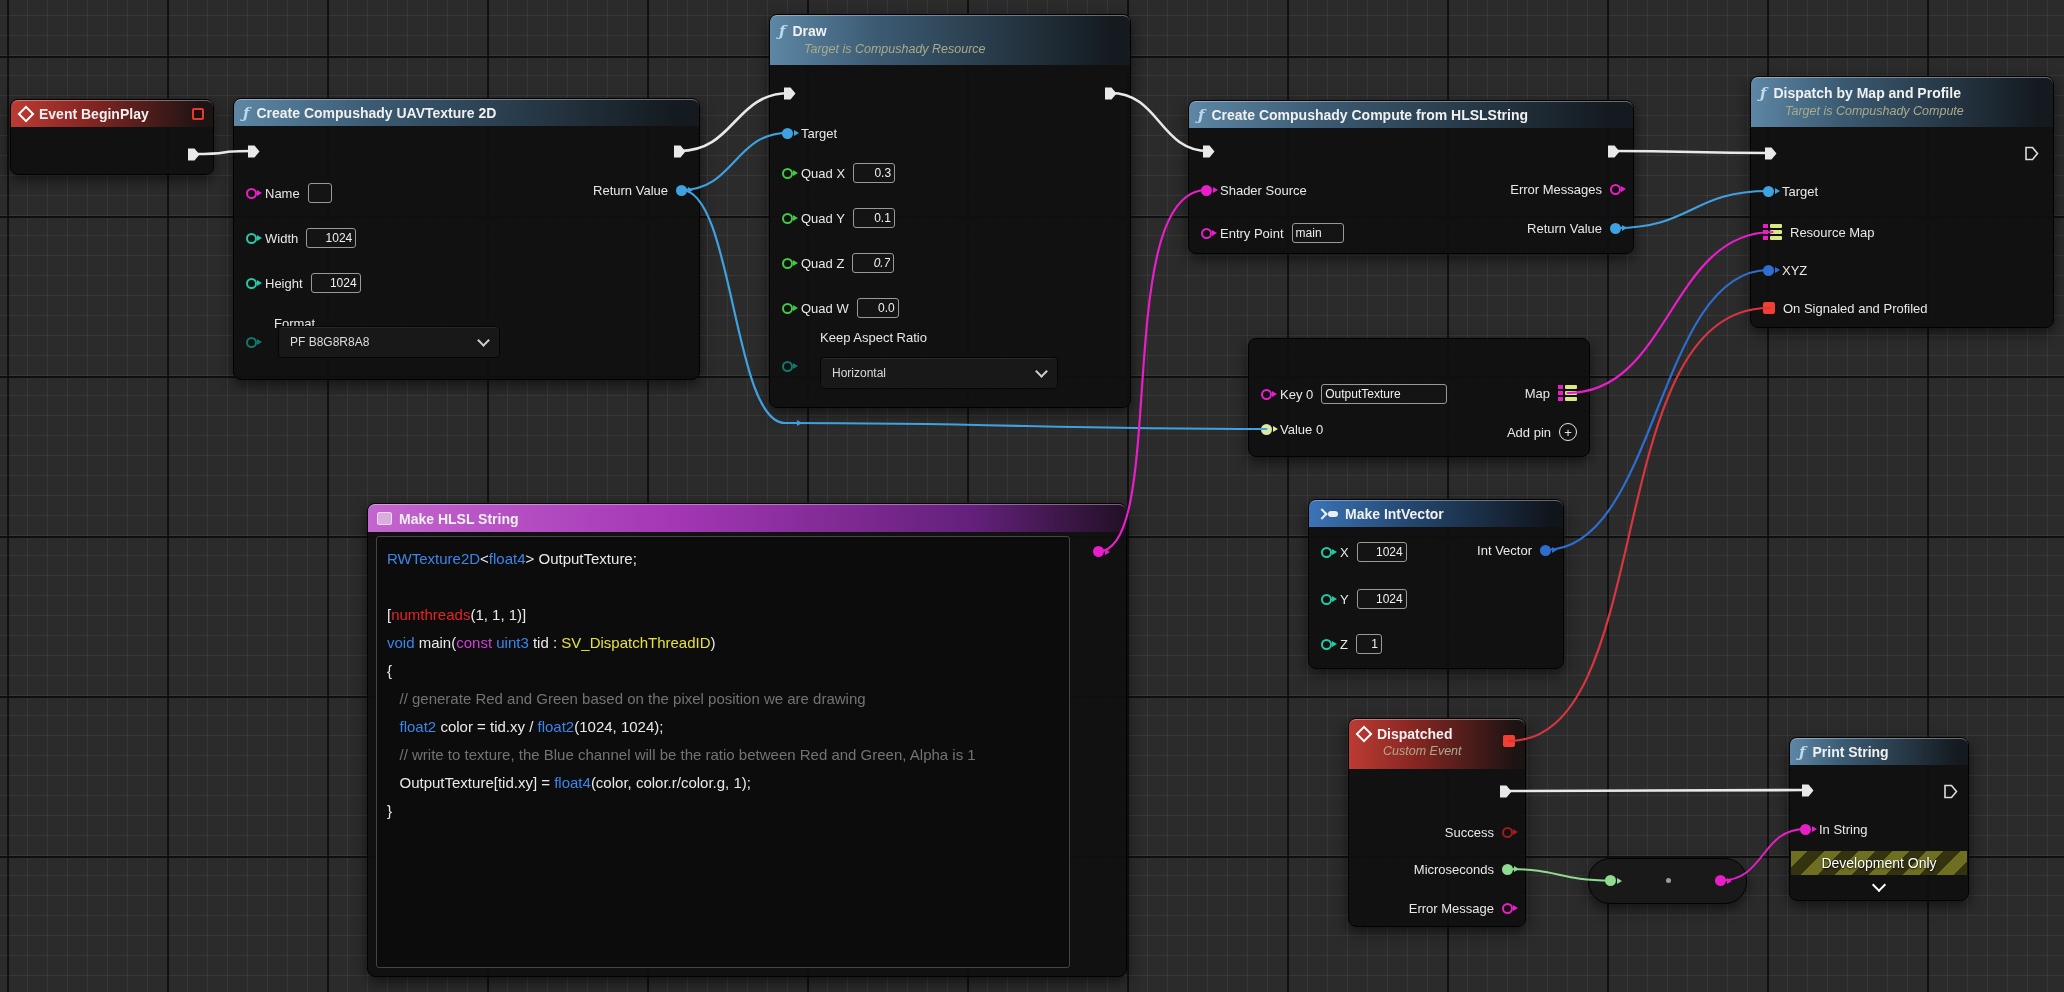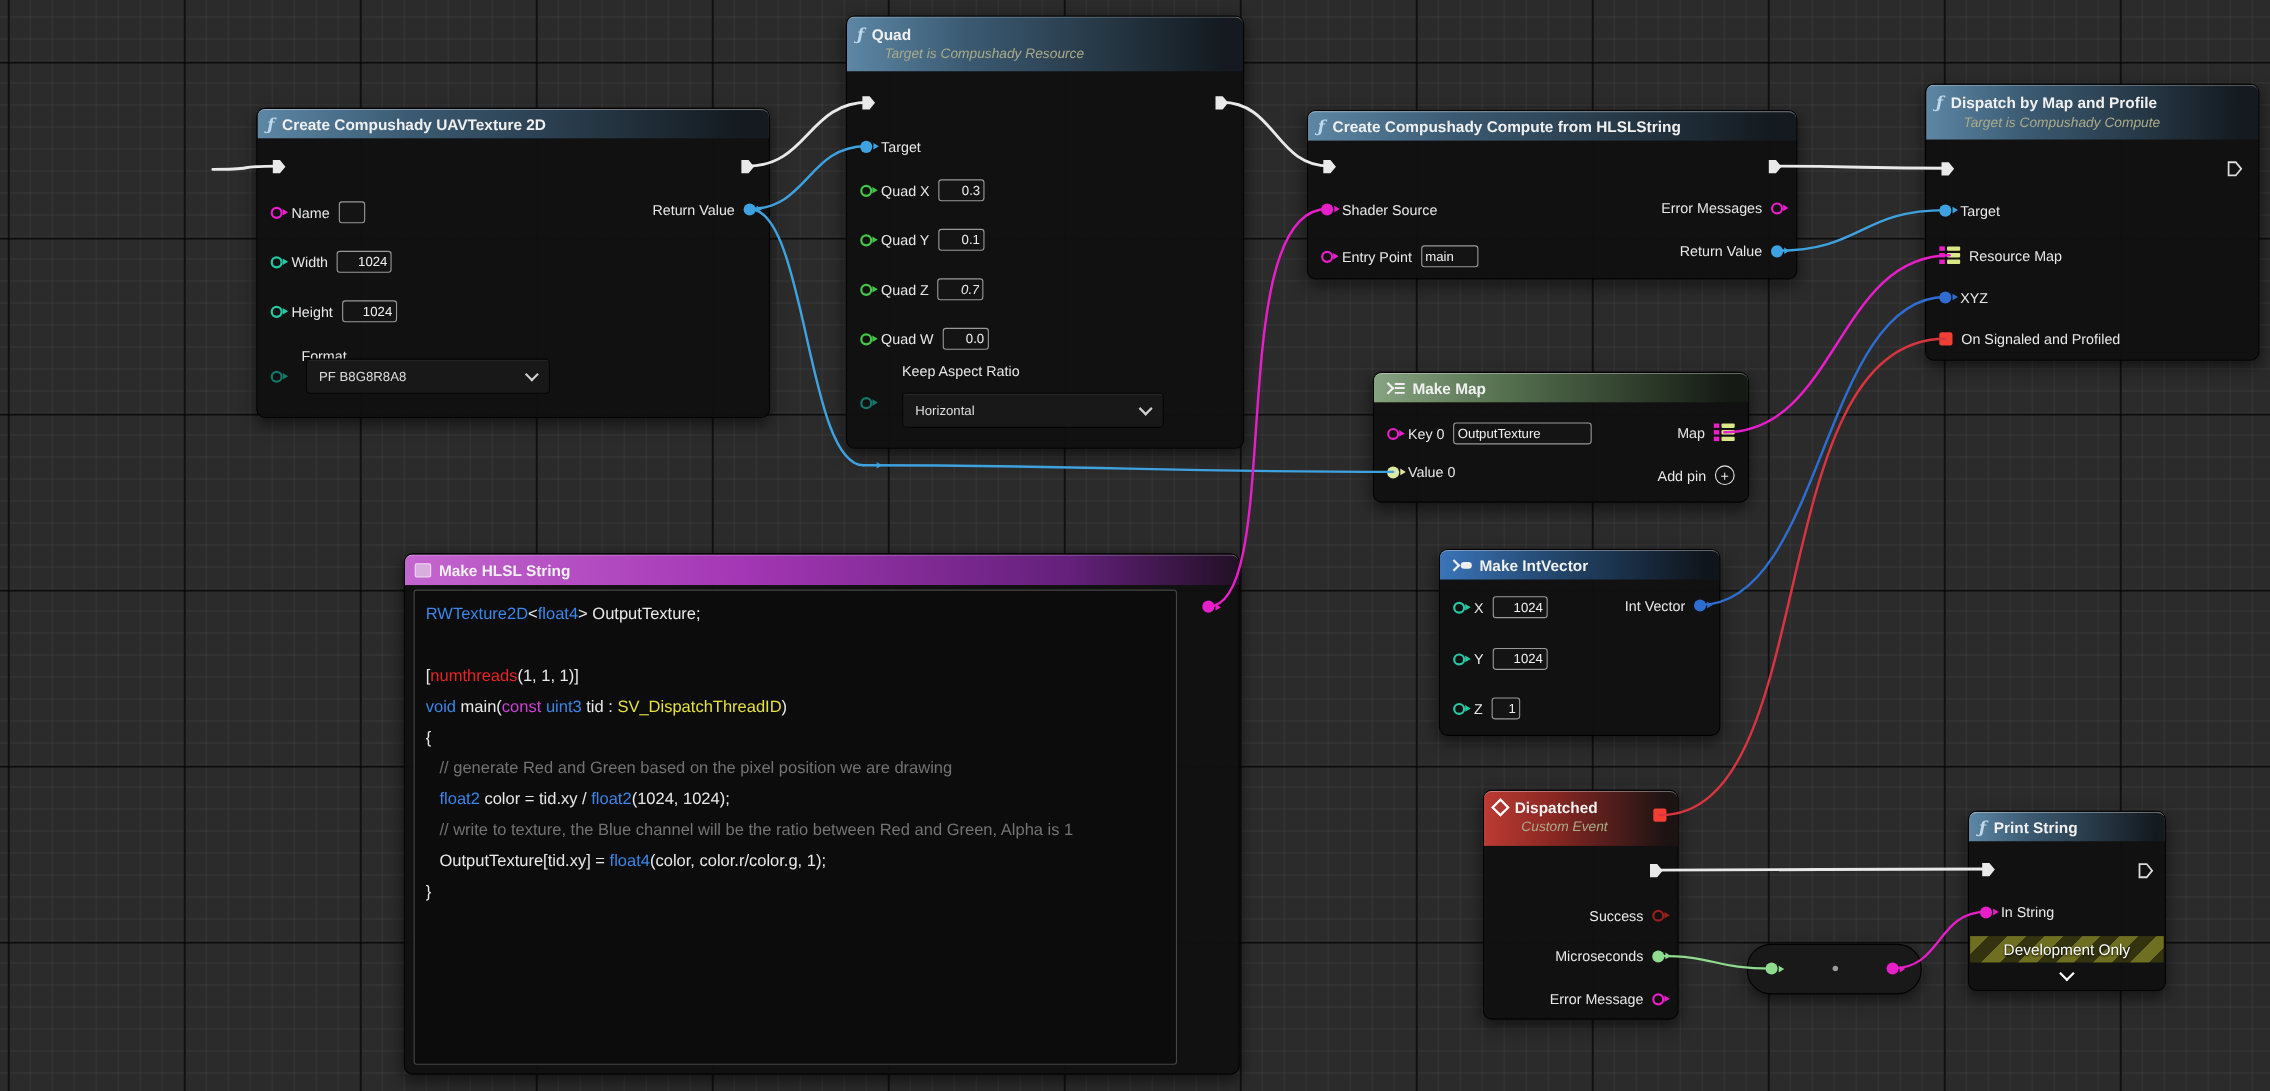--- a/index.html
+++ b/index.html
@@ -78,20 +78,32 @@
   .gdot{position:absolute;width:5px;height:5px;border-radius:50%;background:#9b9b9b;}
   .reroute{position:absolute;width:11px;height:11px;}
   #wires{position:absolute;left:0;top:0;z-index:30;pointer-events:none;}
   .node{z-index:10;}
 </style>
 </head>
 <body>
 
 <div id="canvas">
 
+  <div class="node" style="left:10px;top:99px;width:202px;height:74px">
+    <div class="hdr h-red">
+      <span class="diam"></span>
+      <span>Event BeginPlay</span>
+      <span class="pdel hollow" style="--c:#e23b31;margin-left:auto"></span>
+    </div>
+    <div class="prow right" style="right:12px;top:40px">
+      <span class="pexec"><svg width="15" height="15" viewBox="0 0 15 15">
+            <polygon points="2,1.5 8.5,1.5 13.5,7.5 8.5,13.5 2,13.5" fill="#e9e9e9"></polygon>
+          </svg></span>
+    </div>
+  </div>
 
   <div class="node" style="left:233px;top:98px;width:465px;height:280px">
     <div class="hdr h-blue">
       <span class="fx">ƒ</span>
       <span>Create Compushady UAVTexture 2D</span>
     </div>
     <div class="prow" style="left:12px;top:38px">
       <span class="pexec"><svg width="15" height="15" viewBox="0 0 15 15">
             <polygon points="2,1.5 8.5,1.5 13.5,7.5 8.5,13.5 2,13.5" fill="#e9e9e9"></polygon>
           </svg></span>
@@ -127,21 +139,21 @@
     <div class="dd" style="left:44px;top:227px;width:222px">
       <span>PF B8G8R8A8</span>
       <span class="chev"></span>
     </div>
   </div>
 
   <div class="node" style="left:769px;top:14px;width:360px;height:392px">
     <div class="hdr2 h-blue">
       <div class="trow">
         <span class="fx">ƒ</span>
-        <span>Quad</span>
+        <span>Draw</span>
       </div>
       <div class="sub">Target is Compushady Resource</div>
     </div>
     <div class="prow" style="left:12px;top:64px">
       <span class="pexec"><svg width="15" height="15" viewBox="0 0 15 15">
             <polygon points="2,1.5 8.5,1.5 13.5,7.5 8.5,13.5 2,13.5" fill="#e9e9e9"></polygon>
           </svg></span>
     </div>
     <div class="prow right" style="right:12px;top:64px">
       <span class="pexec"><svg width="15" height="15" viewBox="0 0 15 15">
@@ -253,27 +265,20 @@
       <span class="pdot filled" style="--c:#2f6ed0"></span>
       <span>XYZ</span>
     </div>
     <div class="prow" style="left:12px;top:217px">
       <span class="pdel" style="--c:#f23f34"></span>
       <span>On Signaled and Profiled</span>
     </div>
   </div>
 
   <div class="node" style="left:1248px;top:338px;width:340px;height:117px">
-    <div class="hdr h-green">
-      <span class="lsticon">
-          <span class="chevr"></span>
-          <span class="bars"></span>
-        </span>
-      <span>Make Map</span>
-    </div>
     <div class="prow" style="left:12px;top:41px">
       <span class="pdot hollow" style="--c:#e81ec9"></span>
       <span>Key 0</span>
       <input class="fld" style="width: 118px;" value="OutputTexture">
     </div>
     <div class="prow" style="left:12px;top:76px">
       <span class="pdot filled" style="--c:#dbe9a5"></span>
       <span>Value 0</span>
     </div>
     <div class="prow right" style="right:12px;top:40px">

